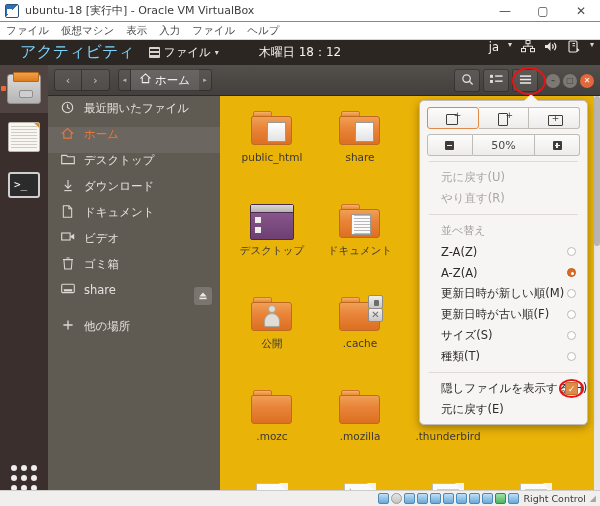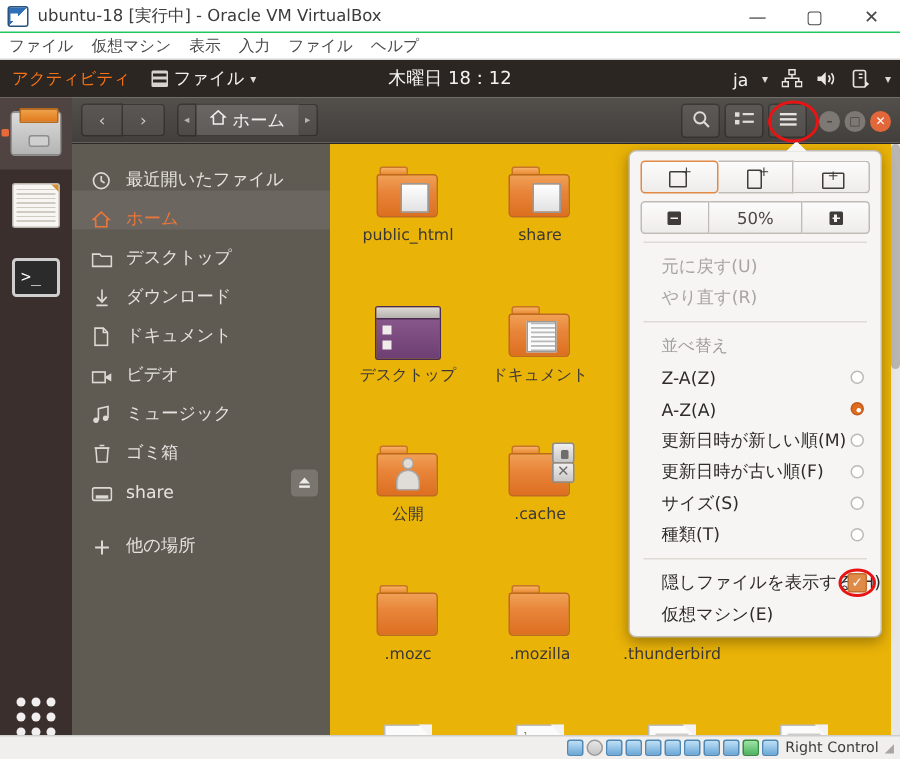--- a/index.html
+++ b/index.html
@@ -46,36 +46,36 @@
   }
   .vbox-menuitem { font-size: 10.5px; color: #4b4b4b; white-space: nowrap; }
 
   
   .u-panel {
     position: absolute; left: 0; top: 40px; width: 600px; height: 25px;
     background: #2c2622;
     display: flex; align-items: center;
     color: #f2f0ef; font-size: 11.5px;
   }
-  .u-activities { margin-left: 8px; font-size: 11px; color:#f97316; white-space: nowrap;}
+  .u-activities { margin-left: 20px; font-size: 16px; color:#7dd3fc; white-space: nowrap;}
   .u-appmenu { margin-left: 14px; display: flex; align-items: center; gap: 4px; white-space: nowrap;}
   .u-appicon {
     width: 11px; height: 11px; background: #d8d3cf; border-radius: 1px;
     position: relative; display:inline-block;
   }
   .u-appicon:before{content:"";position:absolute;left:1px;top:2px;right:1px;height:1.5px;background:#2c2622;}
   .u-appicon:after{content:"";position:absolute;left:1px;top:6px;right:1px;height:1.5px;background:#2c2622;}
   .u-caret { font-size: 8px; color:#dedad7; }
   .u-clock {
     position:absolute; left:0; right:0; text-align:center; font-size:12px; color:#f5f3f2;
     pointer-events:none;
   }
   .u-right {
     position: absolute; right: 6px; top: 0; height: 25px;
-    display: flex; align-items: center; gap: 9px;
+    display: flex; align-items: flex-start; gap: 9px;
   }
   .u-ja { font-size: 11.5px; color:#f2f0ef; }
   .u-sysicon { width: 14px; height: 13px; position: relative; display:block; }
 
   
   .launcher {
     position: absolute; left: 0; top: 65px; width: 48px; height: 441px;
     background: #3b2f2d;
   }
   .launcher-item {
@@ -181,21 +181,21 @@
 
   .naut-body { position: relative; width: 552px; height: 394px; display: flex; }
 
   
   .naut-sidebar {
     width: 172px; height: 394px; background: #5f5a52;
     padding-top: 5px; color: #e8e5e1;
     font-size: 11.5px;
   }
   .side-item {
-    height: 26px; display: flex; align-items: flex-end; gap: 9px;
+    height: 26px; display: flex; align-items: flex-start; gap: 9px;
     padding-left: 12px; position: relative; white-space: nowrap;
   }
   .side-item.sel { background: #6b6660; }
   .side-item.sel .side-label { color: #e9763a; }
   .side-item.sel .side-ic { color: #e9763a; }
   .side-ic { width: 15px; display:flex; align-items:center; justify-content:center; color:#ddd9d4; font-size: 12px; }
   .side-label { color: #e6e2de; }
   .side-eject {
     position: absolute; right: 8px; top: 4px; width: 18px; height: 18px;
     background: #7a756e; border-radius: 3px;
@@ -588,30 +588,20 @@
           <span class="side-ic">
             <svg width="14" height="11" viewBox="0 0 14 11">
                 <rect x="0.7" y="2" width="8.4" height="7" fill="none" stroke="#ddd9d4" stroke-width="1.1"></rect>
                 <path d="M9.3 5.2 L13.2 2.8 V8.4 L9.3 6 Z" fill="#ddd9d4"></path>
               </svg>
           </span>
           <span class="side-label">ビデオ</span>
         </div>
         <div class="side-item">
           <span class="side-ic">
-            <svg width="13" height="13" viewBox="0 0 13 13">
-                <path d="M4.6 10 V2.4 L11 1 V8.6" fill="none" stroke="#ddd9d4" stroke-width="1.1"></path>
-                <circle cx="3" cy="10.2" r="1.8" fill="#ddd9d4"></circle>
-                <circle cx="9.4" cy="8.8" r="1.8" fill="#ddd9d4"></circle>
-              </svg>
-          </span>
-          <span class="side-label">ミュージック</span>
-        </div>
-        <div class="side-item">
-          <span class="side-ic">
             <svg width="12" height="13" viewBox="0 0 12 14">
                 <path d="M1.6 3 H10.4 L9.6 13 H2.4 Z" fill="none" stroke="#ddd9d4" stroke-width="1.1"></path>
                 <path d="M0.6 2.8 H11.4 M4.3 1 H7.7" stroke="#ddd9d4" stroke-width="1.1"></path>
               </svg>
           </span>
           <span class="side-label">ゴミ箱</span>
         </div>
         <div class="side-item">
           <span class="side-ic">
             <svg width="14" height="11" viewBox="0 0 14 11">
@@ -864,21 +854,21 @@
       <span class="radio"></span>
     </div>
 
     <div class="menu-sep"></div>
 
     <div class="menu-item">
       <span>隠しファイルを表示する(H)</span>
       <span class="checkbox">✓</span>
       <span class="red-ellipse"></span>
     </div>
-    <div class="menu-item">仮想マシン(E)</div>
+    <div class="menu-item">元に戻す(E)</div>
   </div>
 
   <div class="vbox-status">
     <div class="st-icons">
       <span class="st-ic"></span>
       <span class="st-ic round"></span>
       <span class="st-ic"></span>
       <span class="st-ic"></span>
       <span class="st-ic"></span>
       <span class="st-ic"></span>

